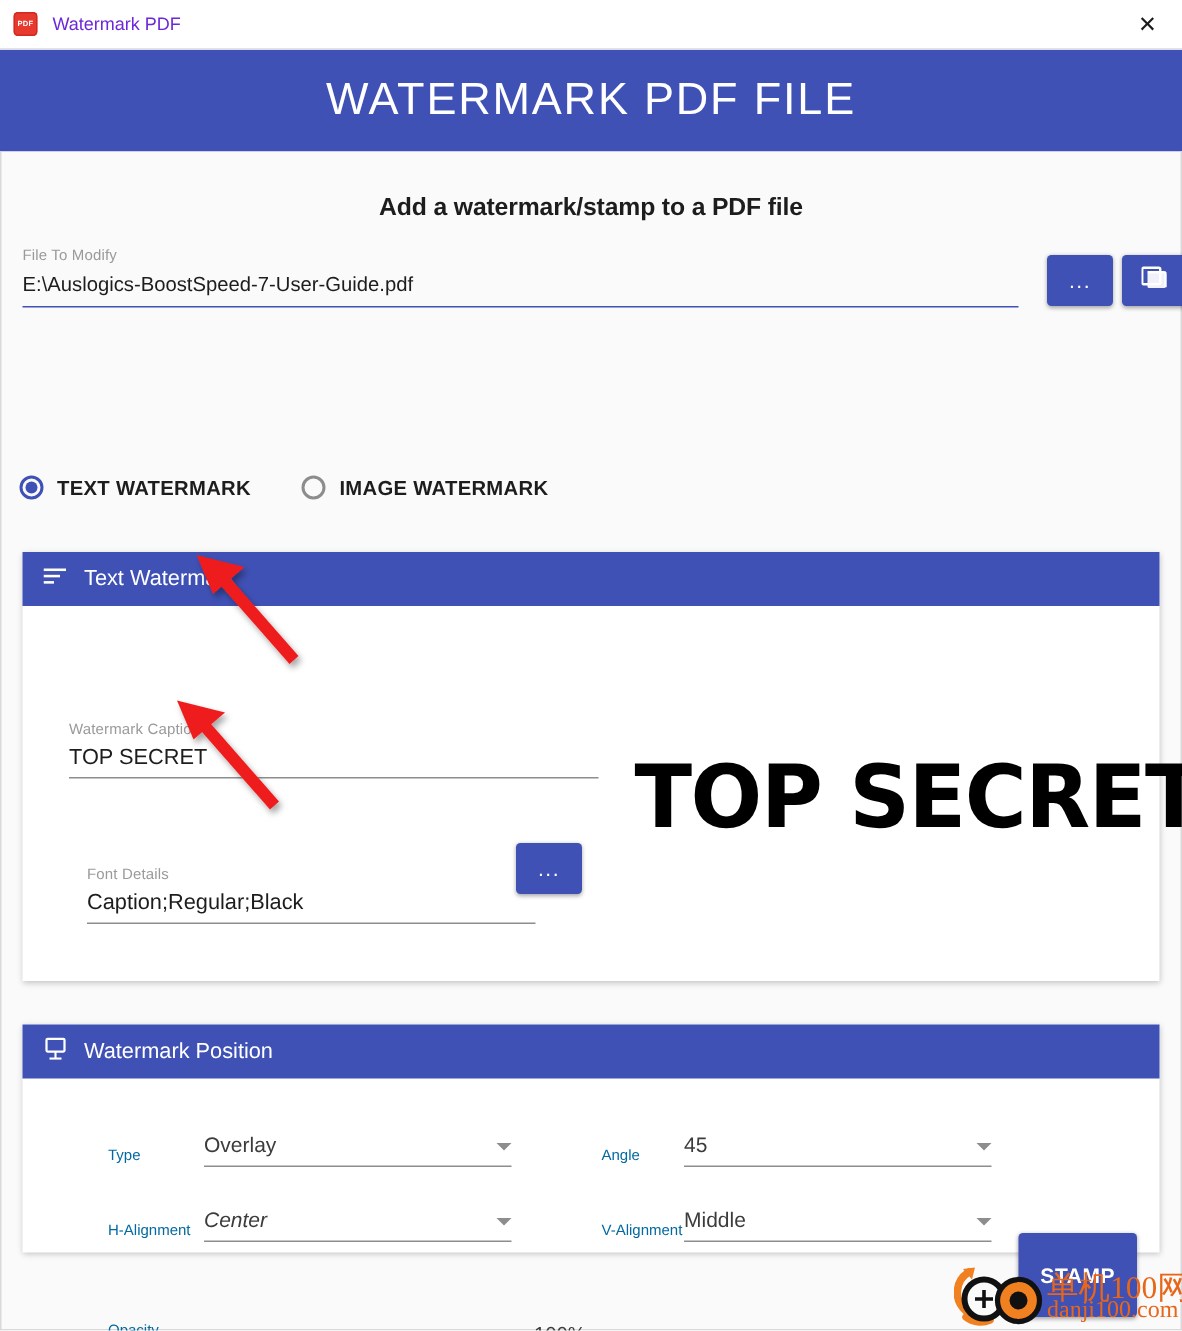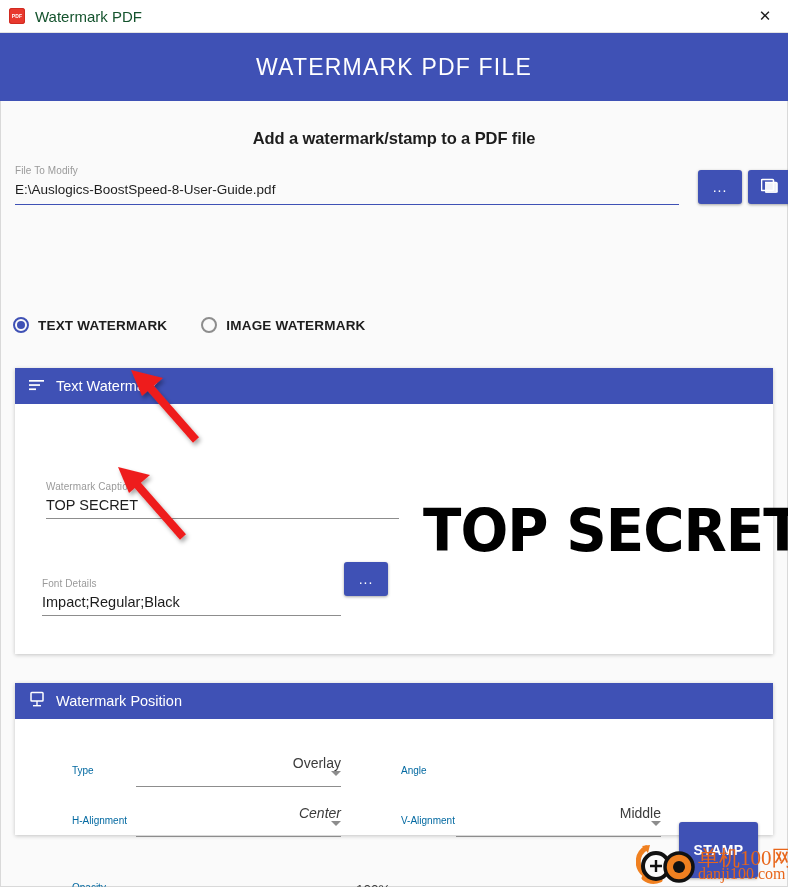--- a/index.html
+++ b/index.html
@@ -28,22 +28,22 @@
     background: #e8392e;
     display: flex; align-items: center; justify-content: center;
     color: #ffffff;
     font-size: 5px;
     font-weight: bold;
     letter-spacing: 0.2px;
     box-shadow: inset 0 0 0 1px #d02b21;
   }
   .app-title {
     margin-left: 10px;
-    font-size: 15px;
-    color: #14532d;
+    font-size: 12px;
+    color: #6d28d9;
   }
   .close-btn {
     position: absolute;
     right: 0; top: 0;
     width: 46px; height: 32px;
     display: flex; align-items: center; justify-content: center;
     font-size: 15px;
     color: #1b1b1b;
     cursor: pointer;
   }
@@ -51,21 +51,21 @@
   
   .banner {
     height: 68px;
     background: #3f51b5;
     display: flex;
     align-items: center;
     justify-content: center;
   }
   .banner-title {
     color: #ffffff;
-    font-size: 23px;
+    font-size: 30px;
     letter-spacing: 1.2px;
   }
 
   
   .page {
     position: relative;
     height: 786px;
     background: #fafafa;
     border-left: 1px solid #d9d9d9;
     border-right: 1px solid #d9d9d9;
@@ -173,21 +173,21 @@
 
   
   .tw-body { position: relative; height: 250px; }
   .caption-field {
     position: absolute;
     left: 31px; top: 77px;
     width: 353px;
   }
   .font-field {
     position: absolute;
-    left: 27px; top: 174px;
+    left: 43px; top: 174px;
     width: 299px;
   }
   .input-value {
     font-size: 14.5px;
     color: #1d1d1d;
     padding-top: 5px;
     padding-bottom: 5px;
   }
   .font-dots-btn {
     position: absolute;
@@ -217,21 +217,20 @@
   }
   .select {
     position: absolute;
     width: 205px;
   }
   .select-inner {
     display: flex;
     align-items: flex-end;
     justify-content: space-between;
     padding-bottom: 6px;
-    flex-direction: column;
   }
   .select-value { font-size: 14px; color: #3c3c3c; }
   .caret {
     width: 0; height: 0;
     border-left: 5px solid transparent;
     border-right: 5px solid transparent;
     border-top: 5px solid #8d8d8d;
     margin-bottom: 4px;
   }
   .opacity-value {
@@ -303,21 +302,21 @@
   <div class="banner-title">WATERMARK PDF FILE</div>
 </div>
 
 <div class="page">
 
   <div class="subtitle">Add a watermark/stamp to a PDF file</div>
 
   <div class="file-row">
     <div class="file-input-wrap">
       <div class="field-label">File To Modify</div>
-      <div class="file-value underline-blue">E:\Auslogics-BoostSpeed-8-User-Guide.pdf</div>
+      <div class="file-value underline-blue">E:\Auslogics-BoostSpeed-7-User-Guide.pdf</div>
     </div>
     <div class="sq-btn" style="left:683px; top:5px;">
       <span class="dots">...</span>
     </div>
     <div class="sq-btn" style="left:733px; top:5px;">
       <span>
         <svg width="19" height="17" viewBox="0 0 19 17">
           <rect x="0.5" y="2.5" width="12" height="11" rx="1" fill="none" stroke="#ffffff" stroke-width="1.6"></rect>
           <path d="M4 5.5 h11 a1 1 0 0 1 1 1 v9" fill="none" stroke="#ffffff" stroke-width="1.6"></path>
           <rect x="4" y="5.5" width="12" height="10.5" rx="1" fill="#ffffff" opacity="0.92"></rect>
@@ -352,21 +351,21 @@
     </div>
 
     <div class="tw-body">
       <div class="caption-field">
         <div class="field-label">Watermark Caption</div>
         <div class="input-value underline-gray">TOP SECRET</div>
       </div>
 
       <div class="font-field">
         <div class="field-label">Font Details</div>
-        <div class="input-value underline-gray">Impact;Regular;Black</div>
+        <div class="input-value underline-gray">Caption;Regular;Black</div>
       </div>
 
       <div class="sq-btn font-dots-btn">
         <span class="dots">...</span>
       </div>
 
       <div class="preview">TOP SECRET</div>
     </div>
   </div>
 
@@ -386,20 +385,26 @@
 
       <div class="pos-label" style="left:12px; top:46px;">Type</div>
       <div class="select" style="left:121px; top:36px;">
         <div class="select-inner underline-gray">
           <span class="select-value">Overlay</span>
           <span class="caret"></span>
         </div>
       </div>
 
       <div class="pos-label" style="left:341px; top:46px;">Angle</div>
+      <div class="select" style="left:441px; top:36px;">
+        <div class="select-inner underline-gray">
+          <span class="select-value">45</span>
+          <span class="caret"></span>
+        </div>
+      </div>
 
       <div class="pos-label" style="left:12px; top:96px;">H-Alignment</div>
       <div class="select" style="left:121px; top:86px;font-style:italic;">
         <div class="select-inner underline-gray">
           <span class="select-value">Center</span>
           <span class="caret"></span>
         </div>
       </div>
 
       <div class="pos-label" style="left:341px; top:96px;">V-Alignment</div>

